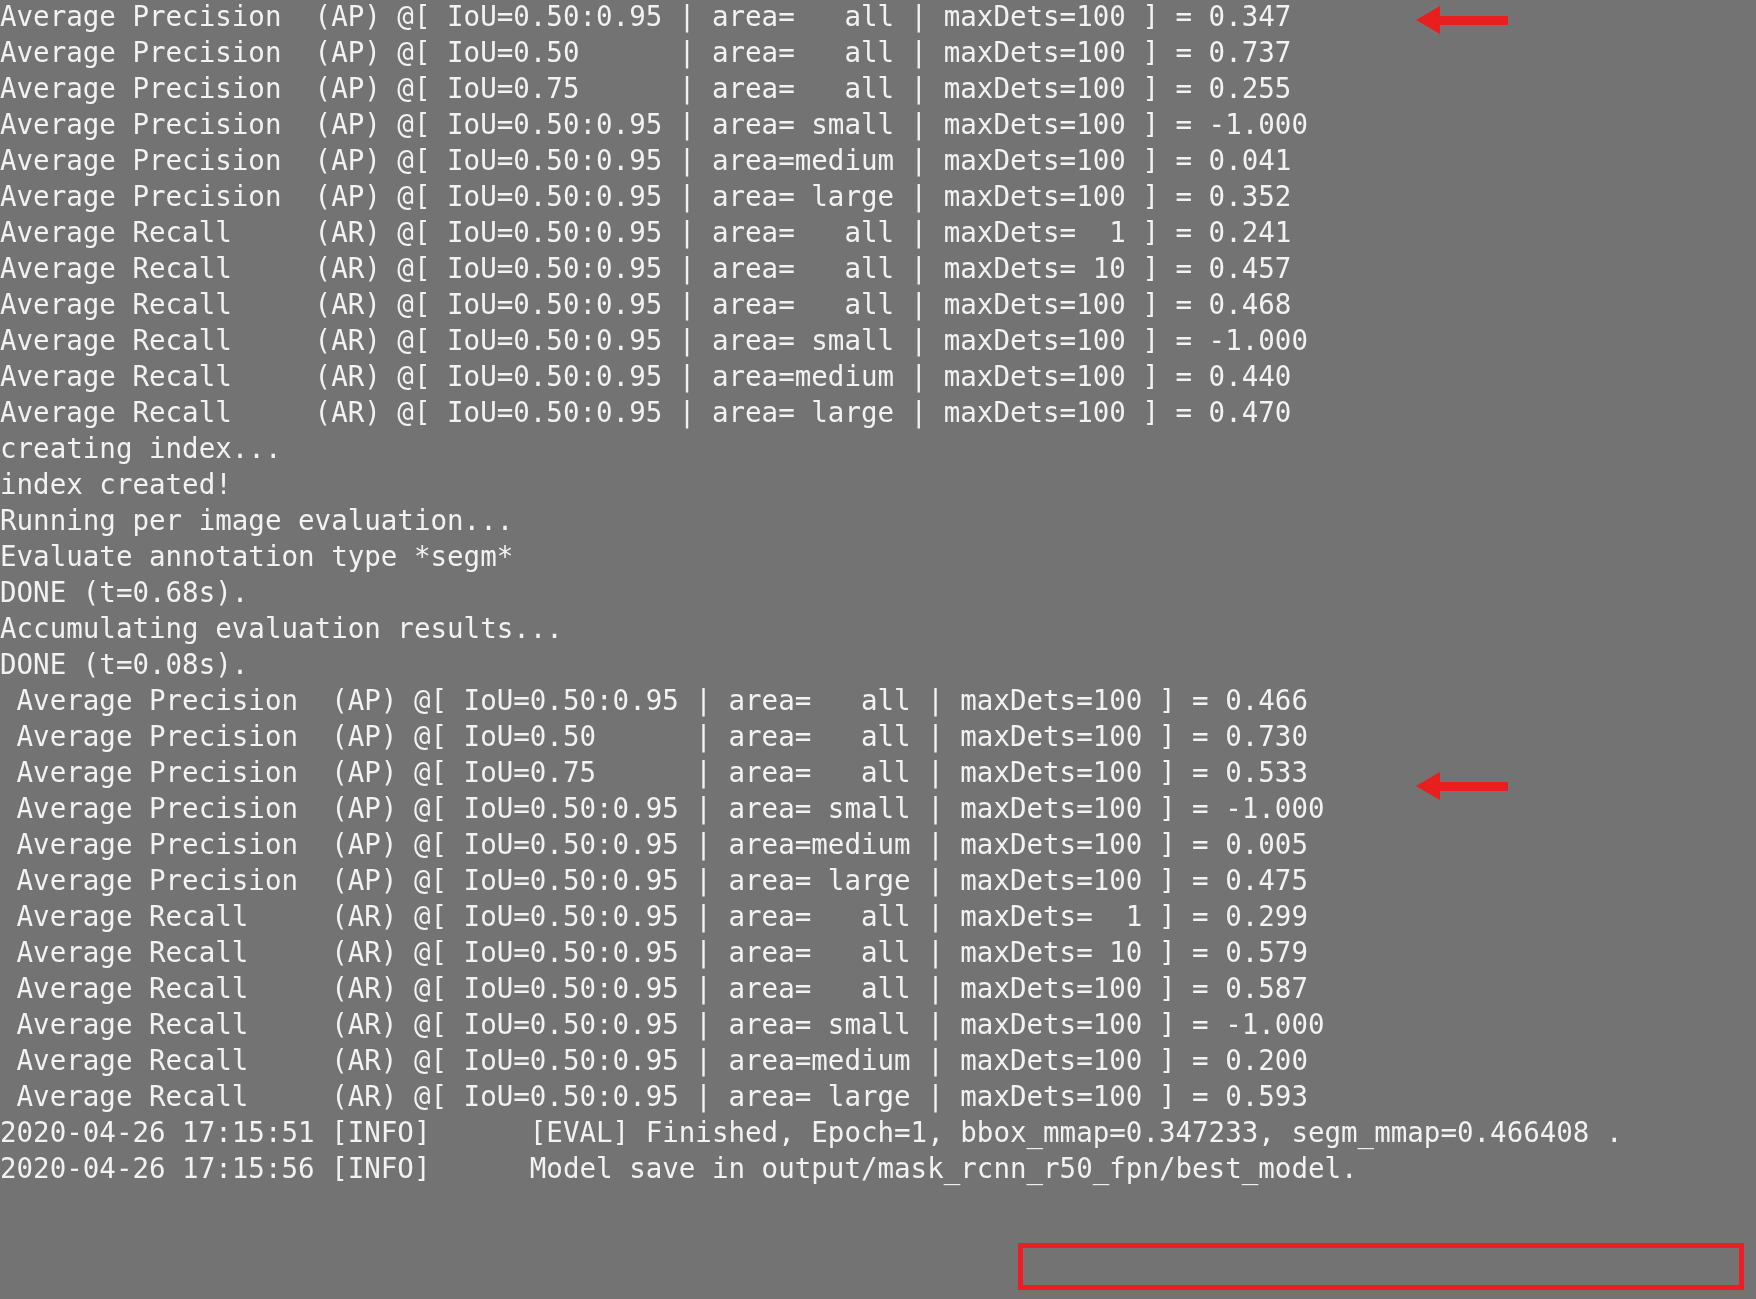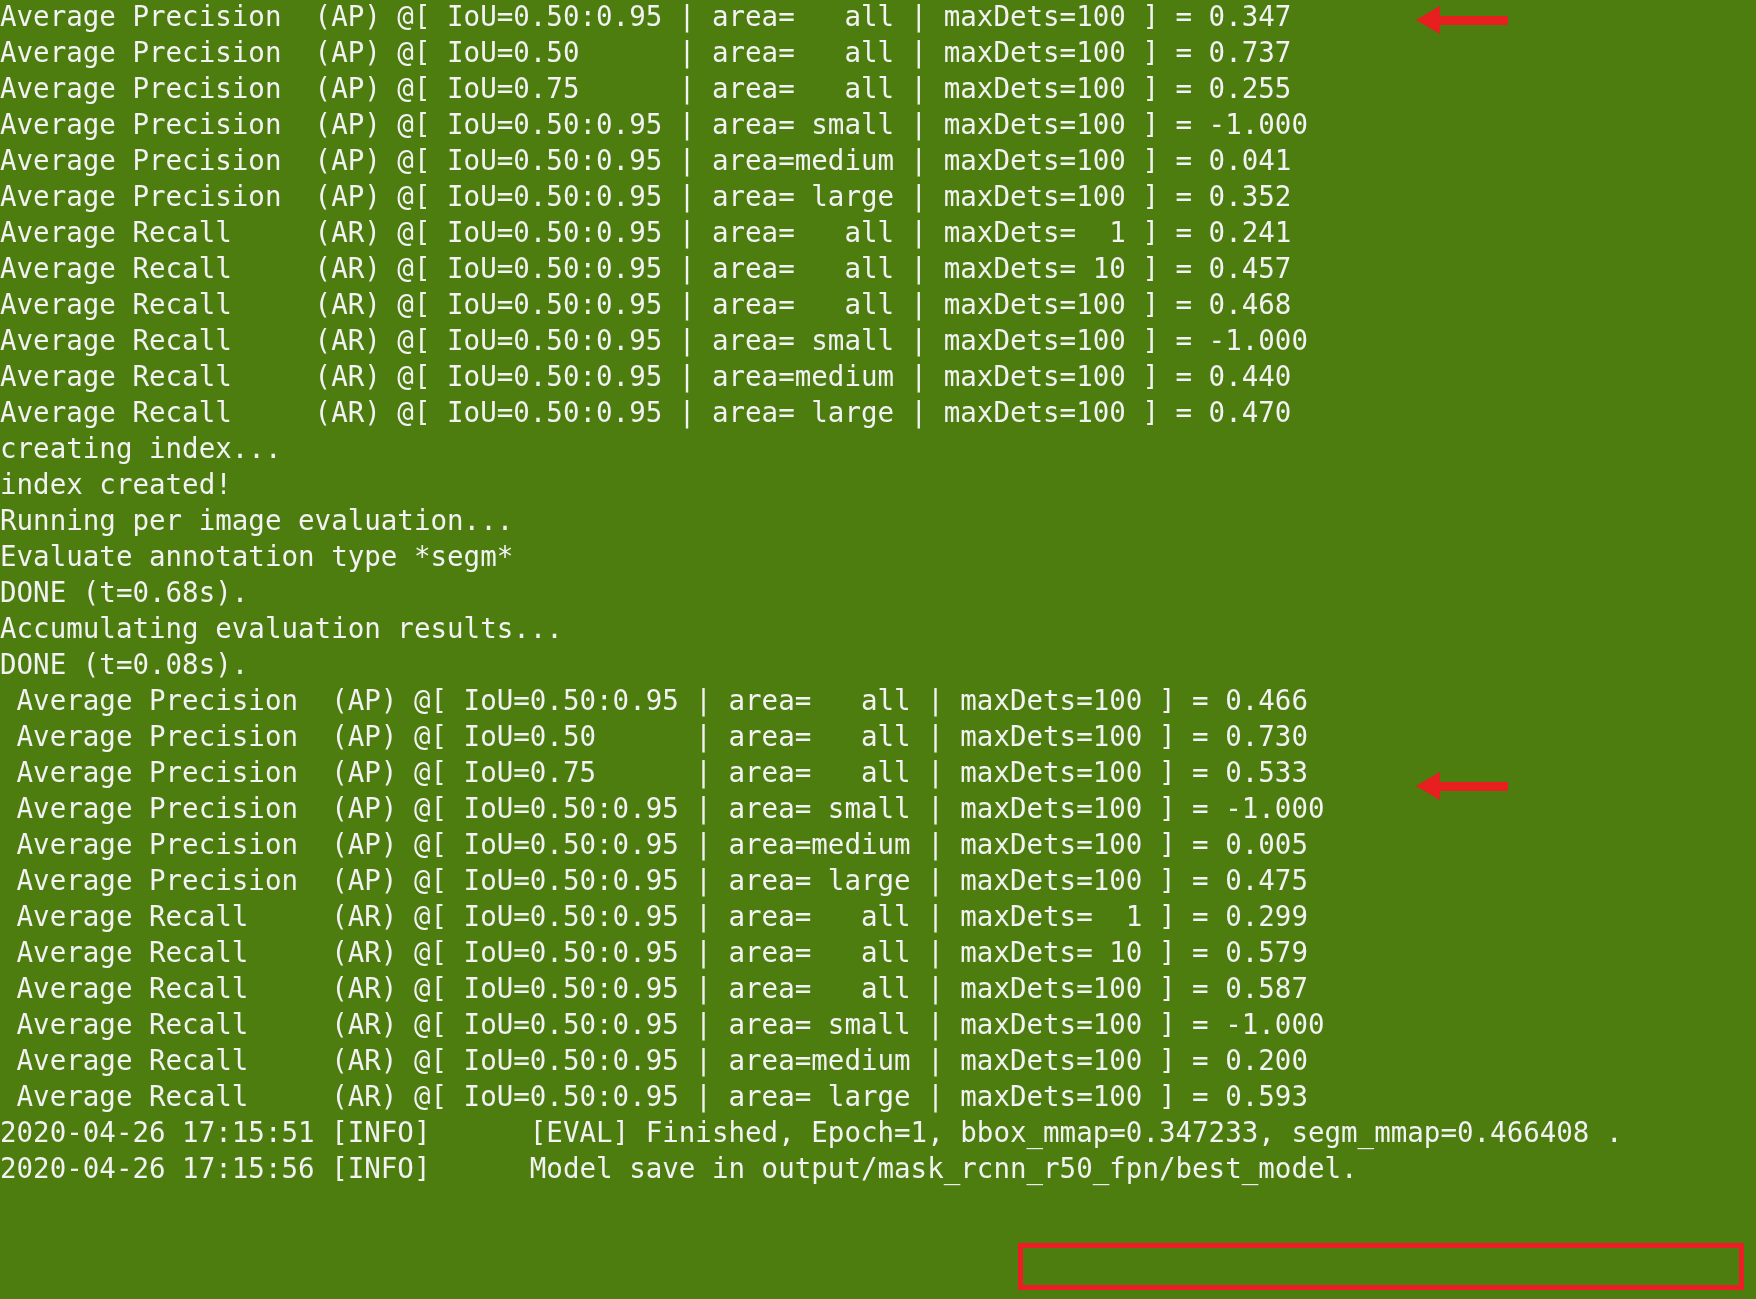--- a/index.html
+++ b/index.html
@@ -5,21 +5,21 @@
 <style>
   html, body {
     margin: 0;
     padding: 0;
     background: #000000;
   }
   #screen {
     position: relative;
     width: 1756px;
     height: 1299px;
-    background: #4d7c0f;
+    background: #737373;
     overflow: hidden;
   }
   #terminal {
     position: absolute;
     left: 0;
     top: 0;
     width: 1756px;
     height: 1299px;
     padding: 0;
     margin: 0;

